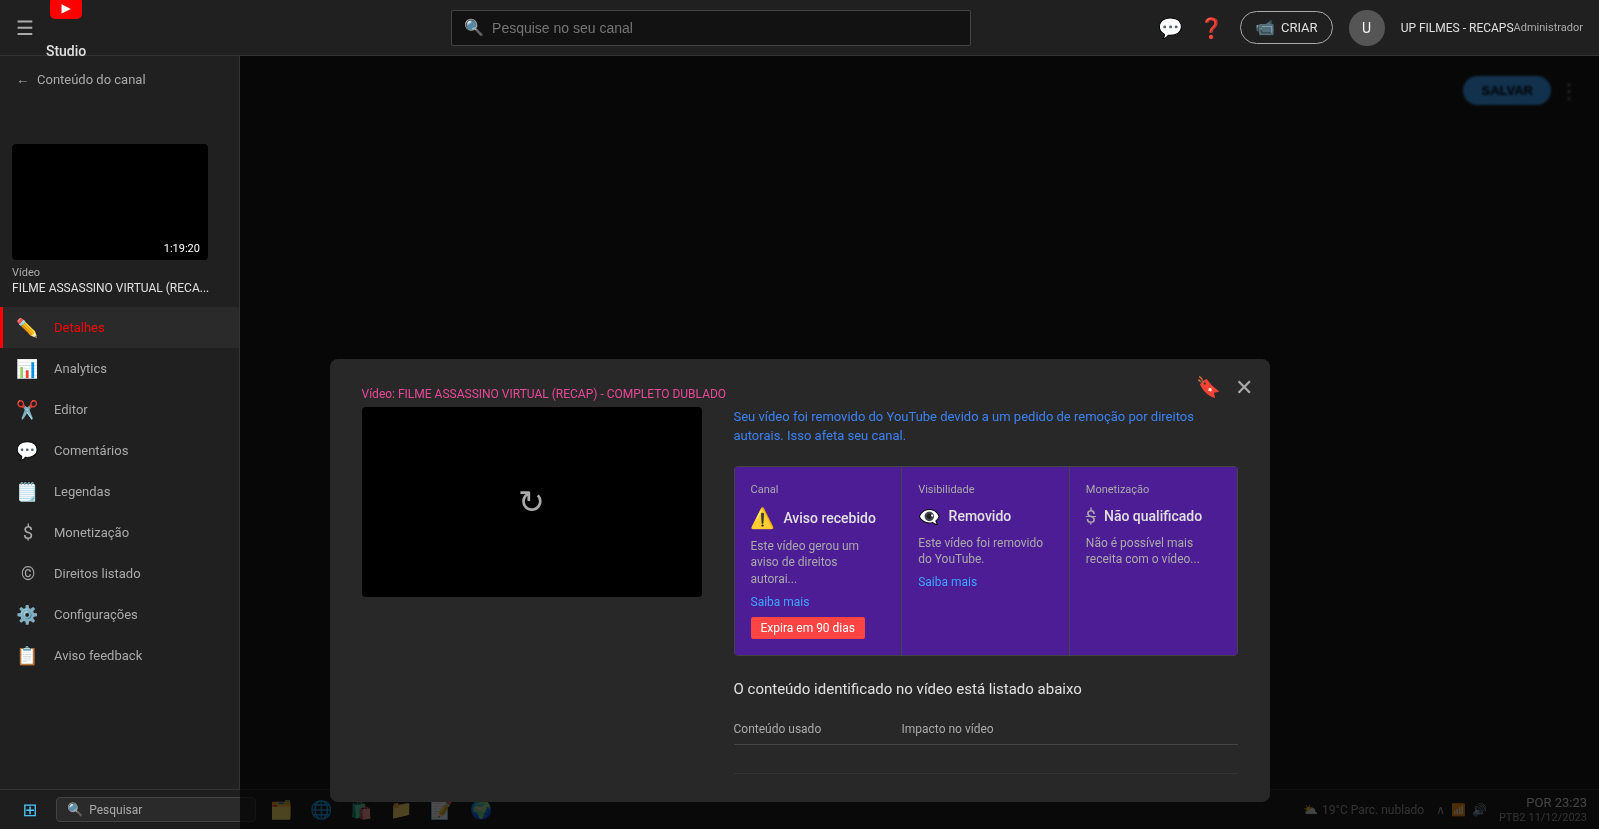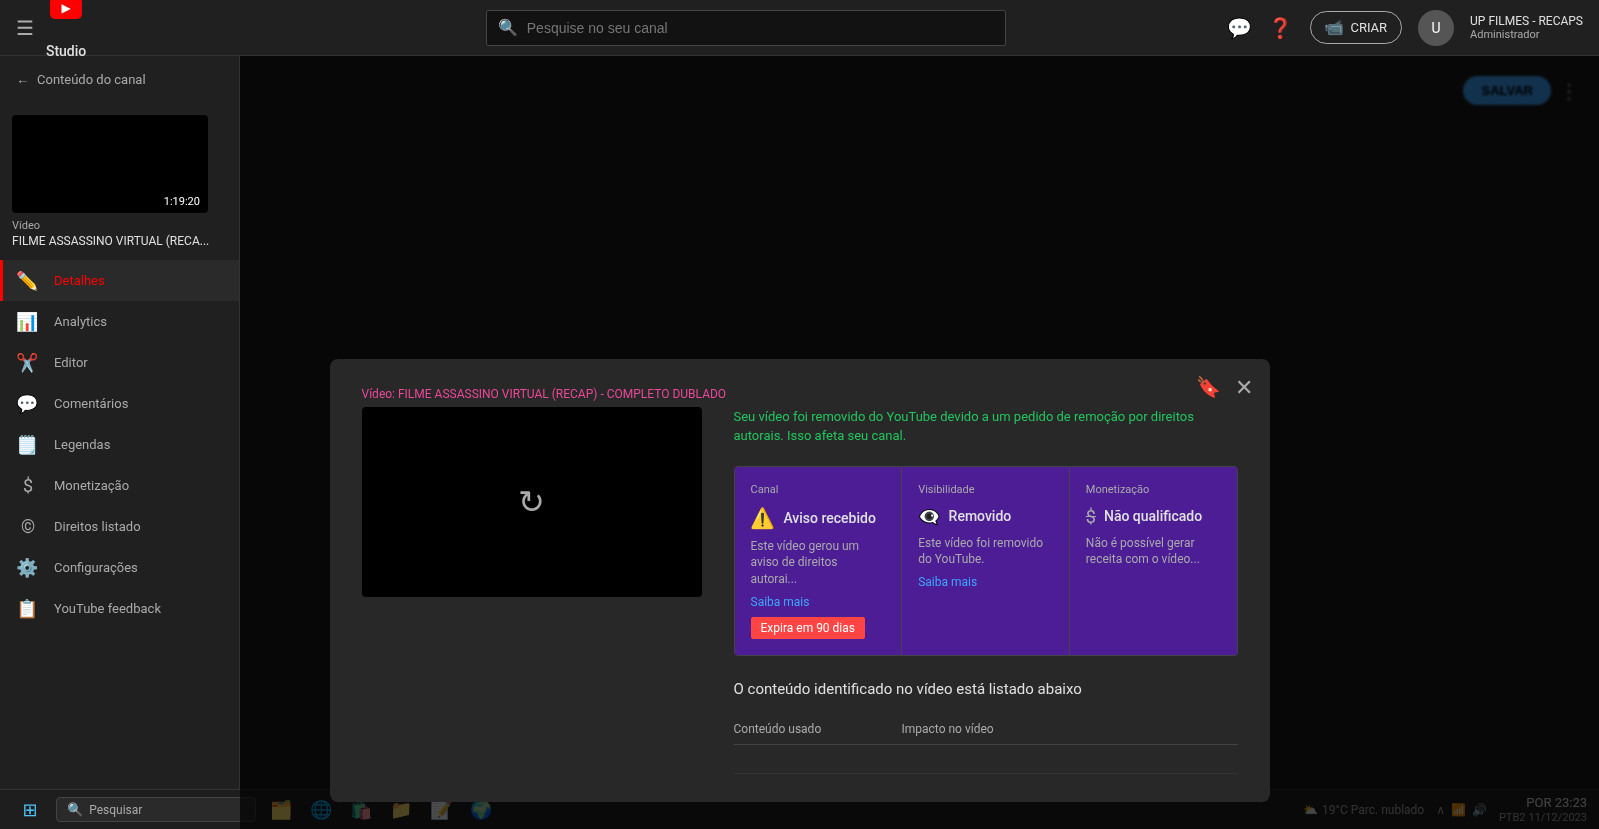--- a/index.html
+++ b/index.html
@@ -25,41 +25,41 @@
     .search-icon { color: #aaa; font-size: 16px; }
     .search-input { background: transparent; border: none; outline: none; color: #e0e0e0; font-size: 14px; width: 100%; }
     .topbar-right { display: flex; align-items: center; gap: 16px; padding: 0 16px; }
     .topbar-icon { color: #aaa; font-size: 20px; cursor: pointer; }
     .criar-btn {
       display: flex; align-items: center; gap: 6px; border: 1px solid #aaa;
       border-radius: 18px; padding: 6px 14px; cursor: pointer; color: #e0e0e0; font-size: 13px;
     }
     .criar-icon { font-size: 16px; color: #aaa; }
     .avatar { width: 36px; height: 36px; border-radius: 50%; background: #555; display: flex; align-items: center; justify-content: center; font-size: 14px; color: #fff; }
-    .user-info { display: flex; flex-direction: column; font-size: 11px; }
+    .user-info { display: flex; font-size: 11px; }
     .user-name { color: #e0e0e0; font-size: 12px; }
     .user-role { color: #aaa; font-size: 11px; }
 
     
     .sidebar {
       position: fixed; top: 56px; left: 0; width: 240px; height: calc(100vh - 56px);
       background: #202020; overflow-y: auto; z-index: 50; border-right: 1px solid #333;
     }
     .sidebar-header { padding: 16px; display: flex; align-items: center; gap: 8px; color: #aaa; cursor: pointer; font-size: 13px; }
     .sidebar-item {
       display: flex; align-items: center; gap: 14px; padding: 10px 16px;
       cursor: pointer; color: #aaa; font-size: 13px; position: relative;
     }
     .sidebar-item.active { color: #ff0000; background: #2a2a2a; }
     .sidebar-item.active::before { content: ''; position: absolute; left: 0; top: 0; bottom: 0; width: 3px; background: #ff0000; }
     .sidebar-item-icon { font-size: 18px; width: 24px; text-align: center; }
 
     
     .thumbnail-section { padding: 12px; }
-    .video-thumb { width: 196px; height: 98px; background: #000; border-radius: 4px; position: relative; overflow: hidden; }
+    .video-thumb { width: 196px; height: 116px; background: #000; border-radius: 4px; position: relative; overflow: hidden; margin-top: 29px; }
     .thumb-duration { position: absolute; bottom: 4px; right: 4px; background: rgba(0,0,0,0.8); color: #fff; font-size: 11px; padding: 1px 4px; border-radius: 2px; }
     .video-label { font-size: 11px; color: #aaa; margin-top: 6px; }
     .video-title { font-size: 12px; color: #e0e0e0; margin-top: 2px; }
 
     
     .main-content {
       margin-top: 56px; margin-left: 240px; padding: 20px; background: #1a1a1a;
       min-height: calc(100vh - 56px); position: relative;
     }
     .main-header { display: flex; align-items: center; justify-content: flex-end; margin-bottom: 20px; gap: 8px; }
@@ -86,21 +86,21 @@
     .modal-body { display: flex; gap: 32px; }
     .video-preview { width: 340px; flex-shrink: 0; }
     .video-preview-img {
       width: 340px; height: 190px; background: #000; border-radius: 4px;
       display: flex; align-items: center; justify-content: center; position: relative;
     }
     .loading-spinner { color: #aaa; font-size: 32px; }
 
     .status-section { flex: 1; }
     .status-title { font-size: 16px; color: #e0e0e0; font-weight: 500; margin-bottom: 10px; }
-    .status-desc { font-size: 13px; color: #22c55e; line-height: 1.5; margin-bottom: 20px; }
+    .status-desc { font-size: 13px; color: #3b82f6; line-height: 1.5; margin-bottom: 20px; }
 
     .status-cards { display: grid; grid-template-columns: 1fr 1fr 1fr; gap: 1px; background: #444; border: 1px solid #444; border-radius: 4px; margin-bottom: 16px; }
     .status-card { background: #4c1d95; padding: 16px; }
     .status-card-header { font-size: 11px; color: #aaa; margin-bottom: 10px; }
     .status-card-content { display: flex; align-items: center; gap: 8px; margin-bottom: 8px; }
     .status-icon { font-size: 20px; }
     .status-icon.warning { color: #ff8c00; }
     .status-icon.removed { color: #aaa; }
     .status-icon.blocked { color: #aaa; }
     .status-label { font-size: 14px; color: #e0e0e0; font-weight: 500; }
@@ -213,21 +213,21 @@
   <div class="sidebar-item">
     <span class="sidebar-item-icon">©</span>
     <span>Direitos listado</span>
   </div>
   <div class="sidebar-item">
     <span class="sidebar-item-icon">⚙️</span>
     <span>Configurações</span>
   </div>
   <div class="sidebar-item">
     <span class="sidebar-item-icon">📋</span>
-    <span>YouTube feedback</span>
+    <span>Aviso feedback</span>
   </div>
 </div>
 
 <div class="main-content main-blurred">
   <div class="main-header">
     <button class="save-btn">SALVAR</button>
     <button class="more-btn">⋮</button>
   </div>
 </div>
 
@@ -275,21 +275,21 @@
           <div class="status-card-desc">Este vídeo foi removido do YouTube.</div>
           <span class="saiba-mais">Saiba mais</span>
         </div>
 
         <div class="status-card">
           <div class="status-card-header">Monetização</div>
           <div class="status-card-content">
             <span class="status-icon blocked" style="color:#aaa; font-size:18px; text-decoration:line-through;">$</span>
             <span class="status-label">Não qualificado</span>
           </div>
-          <div class="status-card-desc">Não é possível gerar receita com o vídeo...</div>
+          <div class="status-card-desc">Não é possível mais receita com o vídeo...</div>
         </div>
       </div>
 
       <div class="content-table-section">
         <div class="content-table-title">O conteúdo identificado no vídeo está listado abaixo</div>
 
         <div class="content-table-header">
           <span>Conteúdo usado</span>
           <span>Impacto no vídeo</span>
           <span></span>

